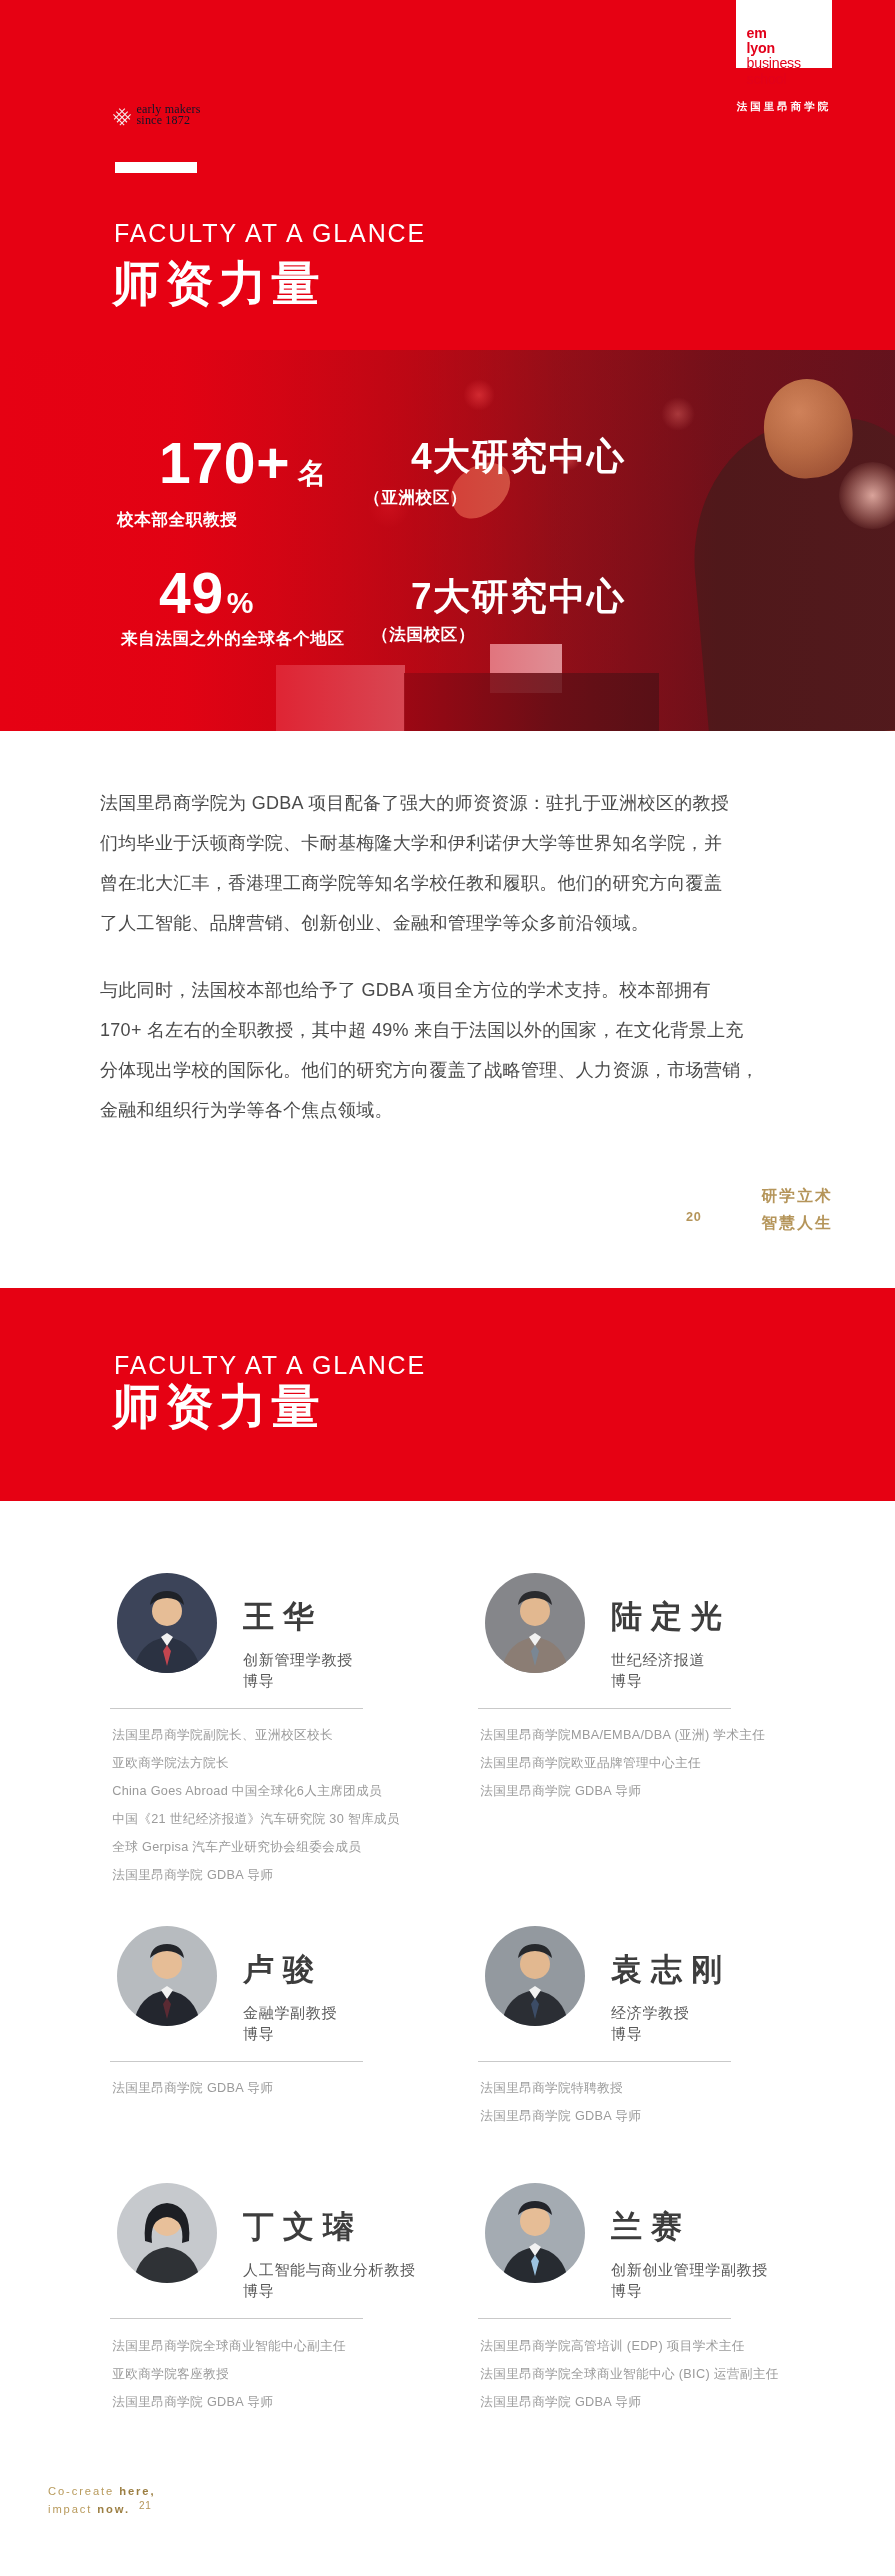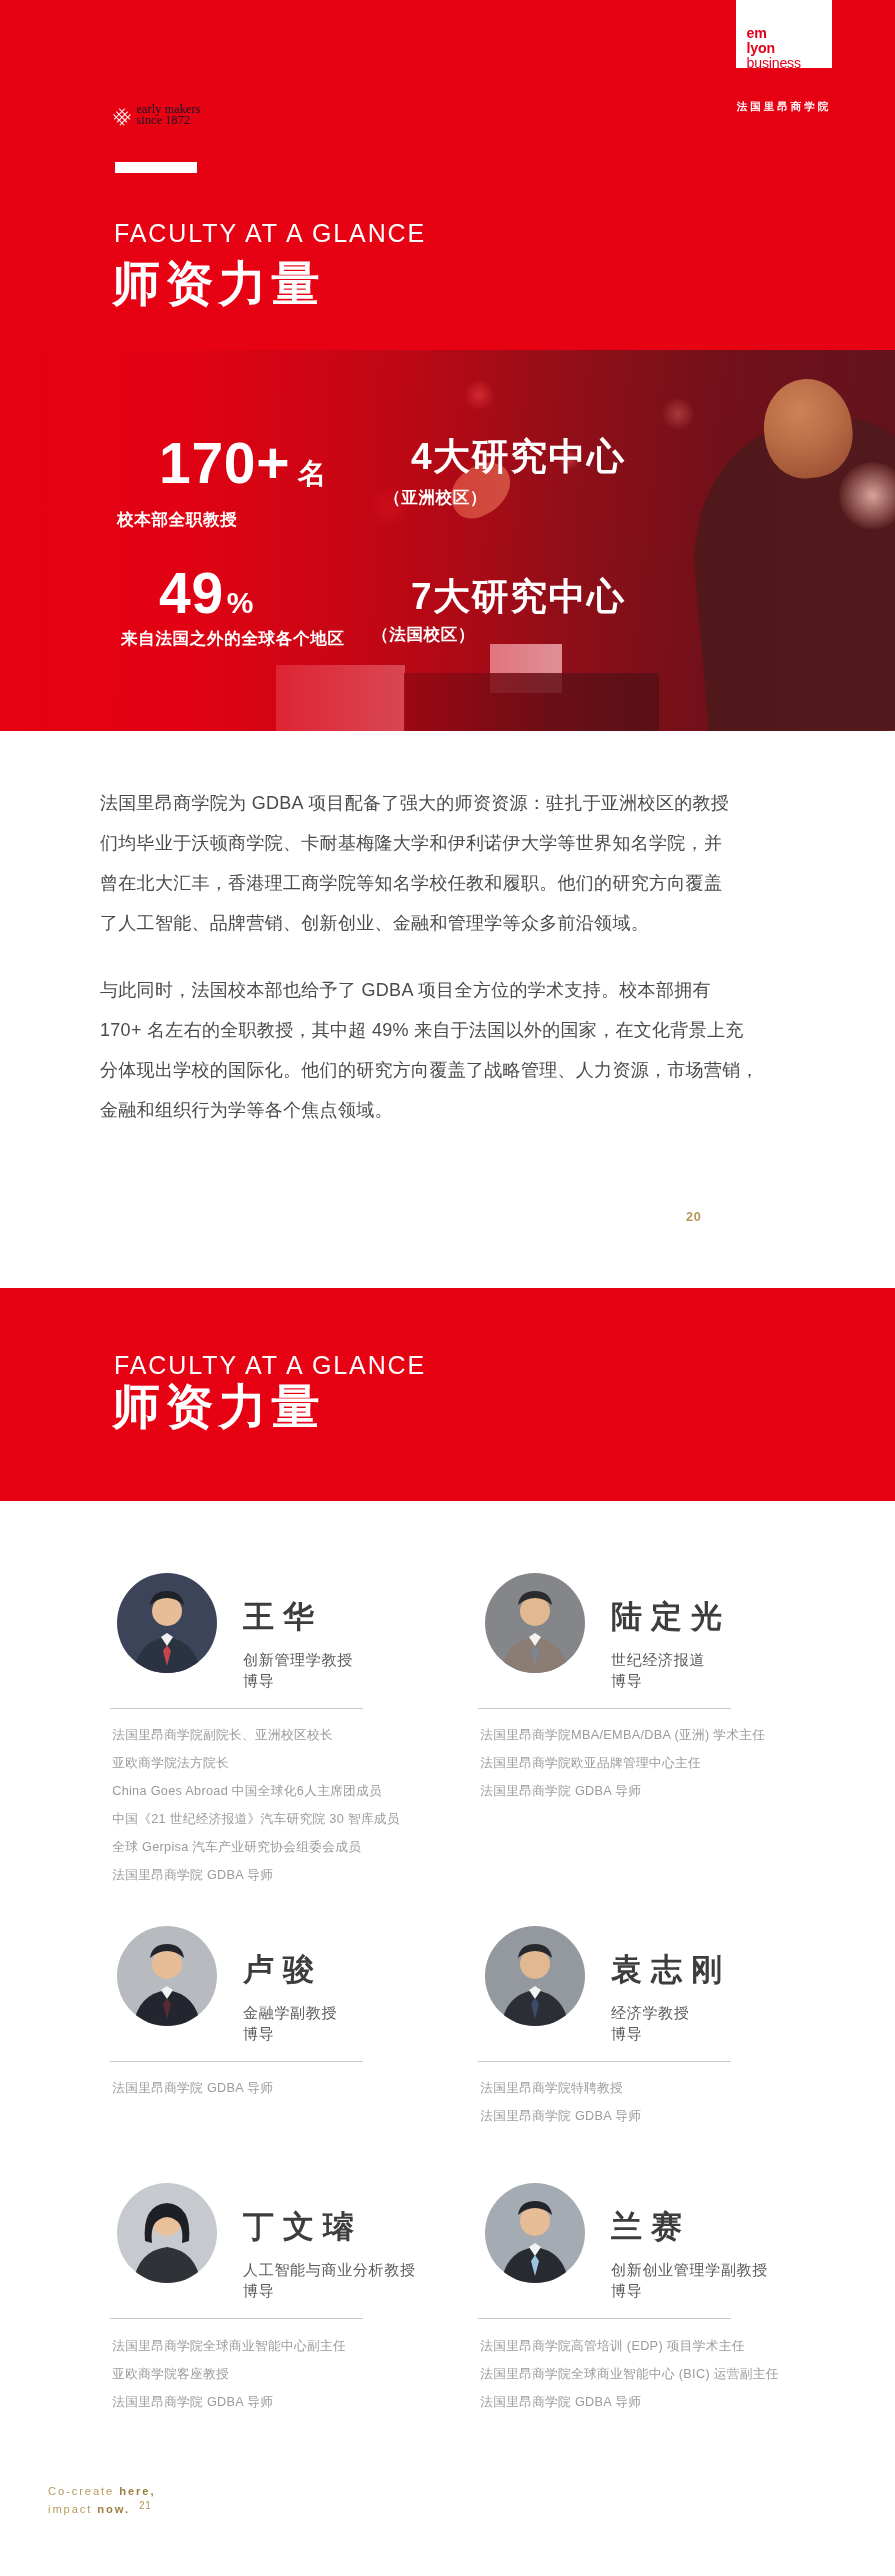--- a/index.html
+++ b/index.html
@@ -65,21 +65,21 @@
       rgba(224,10,25,.38) 62%,rgba(212,18,30,.26) 80%,rgba(205,25,38,.28) 100%);}
 
   
   .stat-big{color:#ffffff;font-weight:bold;white-space:nowrap;margin-left:44px;}
   .stat-num{font-size:57px;line-height:60px;letter-spacing:0.7px;}
   .stat-unit{font-size:28.5px;margin-left:7.5px;}
   .stat-pct{font-size:30px;margin-left:3px;}
   .stat-mid{font-size:37px;line-height:40px;letter-spacing:1.5px;}
   .stat-label{color:#ffffff;font-size:16.5px;font-weight:bold;letter-spacing:0.7px;white-space:nowrap;}
   #stat1{left:115px;top:433px;} #stat1l{left:117px;top:509px;}
-  #stat2{left:367px;top:437px;} #stat2l{left:384px;top:487px;}
+  #stat2{left:367px;top:437px;} #stat2l{left:364px;top:487px;}
   #stat3{left:115px;top:563px;} #stat3l{left:121px;top:628px;}
   #stat4{left:367px;top:577px;} #stat4l{left:372px;top:624px;}
 
   
   .para{left:100px;width:659px;color:#4a4a4a;font-size:18px;letter-spacing:0.3px;}
   .para-line{height:40px;line-height:40px;white-space:nowrap;}
   #para1{top:783px;} #para2{top:970px;}
   .gold{color:#b5955a;}
   #pagenum20{left:686px;top:1210px;font-size:12.7px;font-weight:bold;letter-spacing:0.7px;}
   #slogan{left:608px;top:1182px;width:225px;text-align:right;font-size:15.7px;
@@ -182,20 +182,24 @@
     <div class="para-line">了人工智能、品牌营销、创新创业、金融和管理学等众多前沿领域。</div>
   </div>
   <div id="para2" class="abs para">
     <div class="para-line">与此同时，法国校本部也给予了 GDBA 项目全方位的学术支持。校本部拥有</div>
     <div class="para-line">170+ 名左右的全职教授，其中超 49% 来自于法国以外的国家，在文化背景上充</div>
     <div class="para-line">分体现出学校的国际化。他们的研究方向覆盖了战略管理、人力资源，市场营销，</div>
     <div class="para-line">金融和组织行为学等各个焦点领域。</div>
   </div>
 
   <div id="pagenum20" class="abs gold">20</div>
+  <div id="slogan" class="abs gold">
+    <div>研学立术</div>
+    <div>智慧人生</div>
+  </div>
 
   <div id="band2" class="red-band"></div>
   <div id="t2en" class="abs title-en">FACULTY AT A GLANCE</div>
   <div id="t2cn" class="abs title-cn">师资力量</div>
 
   <div class="card r1c1">
     <div class="avatar av0">
       <svg viewBox="0 0 100 100">
           <path d="M16 102 q4-34 34-38 q30 4 34 38z" fill="#2b3242"></path>
           <path d="M44 64 l6 9 6-9 -6-4z" fill="#f2f2f2"></path>

